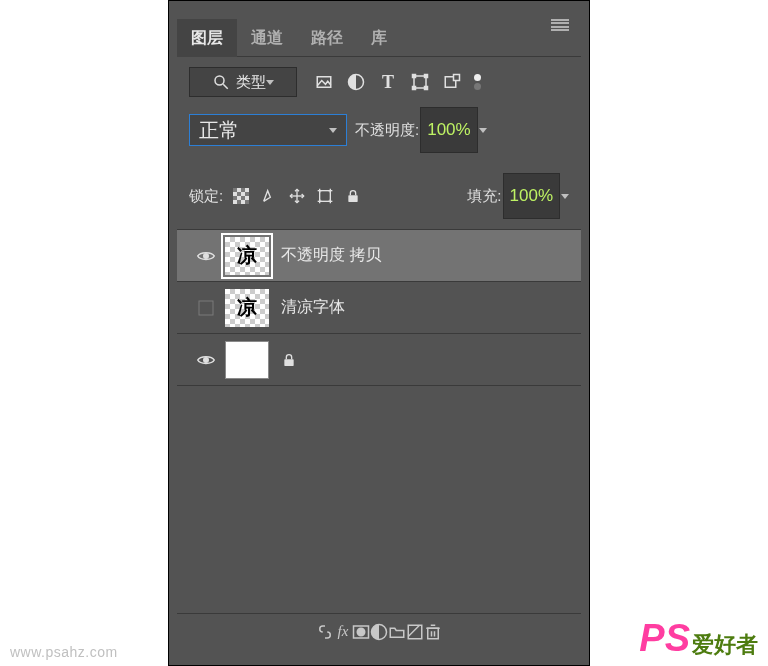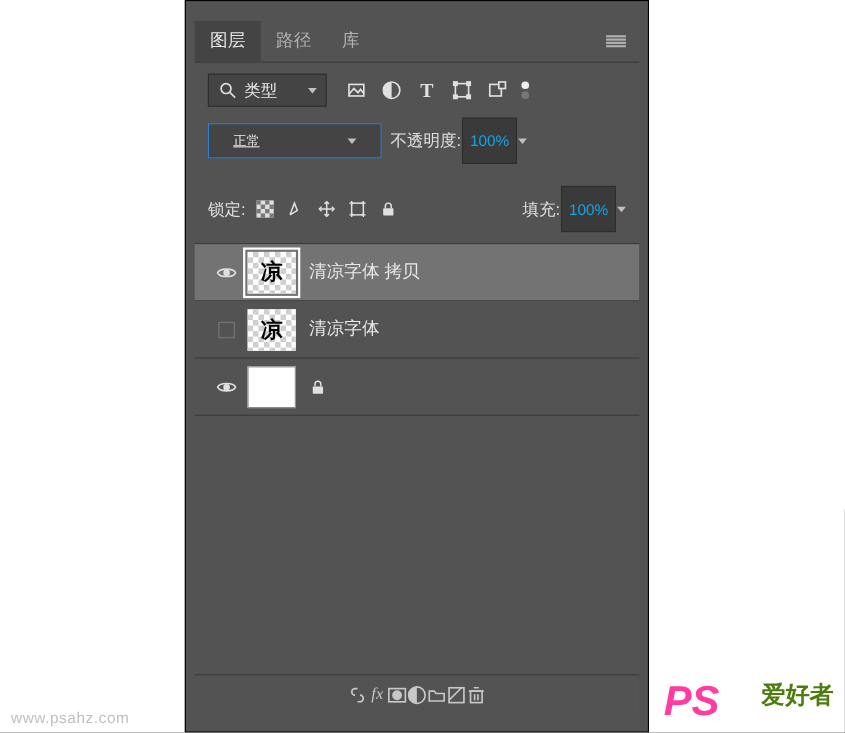--- a/index.html
+++ b/index.html
@@ -1,66 +1,67 @@
 <!DOCTYPE html>
 <html><head>
 <meta charset="utf-8">
 <style>
   * { box-sizing: border-box; margin: 0; padding: 0; font-family: "Microsoft YaHei", Arial, sans-serif; }
   body { width: 768px; height: 666px; background: #fff; position: relative; overflow: hidden; }
   .outer-frame { position: absolute; left: 168px; top: 0; width: 422px; height: 666px; background: #535353; border: 1px solid #000; }
   .inner-frame { position: absolute; left: 8px; top: 18px; right: 8px; bottom: 16px; background: #535353; }
-  .tabs { display: flex; align-items: center; height: 38px; border-bottom: 1px solid #3a3a3a; }
+  .tabs { display: flex; height: 38px; border-bottom: 1px solid #3a3a3a; font-weight: bold; }
   .tab { padding: 0 14px; height: 38px; line-height: 38px; color: #b0b0b0; font-size: 16px; cursor: pointer; }
   .tab.active { background: #444; color: #e8e8e8; }
   .tabs-spacer { flex: 1; }
   .menu-lines { width: 18px; height: 12px; margin-right: 12px; display: flex; flex-direction: column; justify-content: space-between; cursor: pointer; }
   .menu-lines span { display: block; height: 2px; background: #b0b0b0; }
   .controls { padding: 10px 12px 6px 12px; }
   .row { display: flex; align-items: center; margin-bottom: 10px; gap: 8px; }
-  .filter-dd { display: flex; align-items: center; background: #444; border: 1px solid #2d2d2d; height: 30px; padding: 0 8px; color: #e8e8e8; font-size: 15px; width: 108px; justify-content: space-between; }
+  .filter-dd { display: flex; align-items: center; background: #444; border: 1px solid #2d2d2d; height: 30px; padding: 0 8px; color: #e8e8e8; font-size: 15px; width: 108px; justify-content: center; }
   .filter-dd .mag { display: flex; align-items: center; gap: 6px; }
   .chev { width: 0; height: 0; border-left: 4px solid transparent; border-right: 4px solid transparent; border-top: 5px solid #c0c0c0; }
   .icon-strip { display: flex; align-items: center; gap: 14px; margin-left: 10px; }
   .ic { width: 18px; height: 18px; display: flex; align-items: center; justify-content: center; }
   .ic svg { width: 18px; height: 18px; }
   .dot-col { width: 8px; display: flex; flex-direction: column; align-items: center; gap: 2px; margin-left: 4px; }
   .dot-col span { width: 7px; height: 7px; border-radius: 50%; }
-  .blend-dd { display: flex; align-items: center; justify-content: space-between; background: #444; border: 1px solid #2c7fd6; height: 32px; padding: 0 22px; color: #e8e8e8; font-size: 12px; width: 158px; text-decoration: underline; }
+  .blend-dd { display: flex; align-items: center; justify-content: space-between; background: #444; border: 1px solid #2c7fd6; height: 32px; padding: 0 9px; color: #e8e8e8; font-size: 20px; width: 158px; }
   .opacity-group { display: flex; align-items: center; color: #e0e0e0; font-size: 15px; gap: 1px; }
-  .pct-box { background: #3a3a3a; border: 1px solid #2d2d2d; padding: 12px 6px; color: #0ea5e9; font-size: 14px; }
+  .pct-box { background: #3a3a3a; border: 1px solid #2d2d2d; padding: 12px 6px; color: #bef264; font-size: 17px; }
   .lock-row { display: flex; align-items: center; color: #e0e0e0; font-size: 15px; gap: 10px; padding: 4px 12px 10px 12px; }
   .lock-icons { display: flex; align-items: center; gap: 12px; }
   .lic { width: 16px; height: 16px; display: flex; align-items: center; justify-content: center; }
   .layers { border-top: 1px solid #3a3a3a; }
   .layer { display: flex; align-items: center; height: 52px; padding: 0 12px 0 16px; border-bottom: 1px solid #3a3a3a; color: #e8e8e8; font-size: 16px; }
   .layer.selected { background: #737373; }
   .eye { width: 26px; display: flex; justify-content: center; }
   .thumb { width: 44px; height: 38px; margin: 0 12px 0 6px; position: relative; }
   .thumb.checker { background-image: linear-gradient(45deg,#ccc 25%,transparent 25%),linear-gradient(-45deg,#ccc 25%,transparent 25%),linear-gradient(45deg,transparent 75%,#ccc 75%),linear-gradient(-45deg,transparent 75%,#ccc 75%); background-size: 10px 10px; background-position: 0 0,0 5px,5px -5px,-5px 0; background-color: #fff; }
   .thumb.selected-thumb { outline: 2px solid #fff; outline-offset: 2px; }
   .thumb.white { background: #fff; border: 1px solid #8a8a8a; }
   .glyph { position: absolute; inset: 0; display: flex; align-items: center; justify-content: center; font-size: 20px; font-weight: 700; color: #000; }
   .lname { flex: 1; }
   .lock-ind { width: 16px; height: 16px; }
   .bottom-bar { position: absolute; left: 0; right: 0; bottom: 0; height: 36px; border-top: 1px solid #3a3a3a; display: flex; align-items: center; justify-content: center; background: #535353; }
   .bic { width: 18px; height: 18px; display: flex; align-items: center; justify-content: center; cursor: pointer; }
   .watermark-url { position: absolute; left: 10px; bottom: 6px; color: #c0c0c0; font-size: 14px; font-family: Arial; letter-spacing: 0.5px; }
-  .watermark-logo { position: absolute; right: 10px; bottom: 6px; display: flex; align-items: flex-start; font-weight: 700; gap: 36px; }
+  .watermark-logo { position: absolute; right: 10px; bottom: 6px; display: flex; align-items: flex-end; font-weight: 700; }
   .watermark-logo .ps { color: #ff3da1; font-size: 38px; font-style: italic; font-family: Arial; }
   .watermark-logo .cn { color: #4d7c0f; font-size: 22px; margin-left: 2px; }
 </style>
 </head>
 <body>
 
 <div class="outer-frame">
   <div class="inner-frame">
 
     <div class="tabs">
       <div class="tab active">图层</div>
+      <div class="tab">通道</div>
       <div class="tab">路径</div>
       <div class="tab">库</div>
       <div class="tabs-spacer"></div>
       <div class="menu-lines">
           <span></span>
           <span></span>
           <span></span>
           <span></span>
         </div>
     </div>
@@ -191,21 +192,21 @@
       <div class="layer selected">
         <span class="eye">
             <svg width="18" height="12" viewBox="0 0 24 16" fill="none" stroke="#e0e0e0" stroke-width="2">
               <path d="M1 8 C4 2 20 2 23 8 C20 14 4 14 1 8z"></path>
               <circle cx="12" cy="8" r="3" fill="#e0e0e0"></circle>
             </svg>
           </span>
         <div class="thumb checker selected-thumb">
             <div class="glyph">凉</div>
           </div>
-        <span class="lname">清凉字体 拷贝</span>
+        <span class="lname">不透明度 拷贝</span>
       </div>
       <div class="layer">
         <span class="eye">
             <svg width="16" height="16" viewBox="0 0 16 16" fill="none" stroke="#7a7a7a" stroke-width="1">
               <rect x="1" y="1" width="14" height="14"></rect>
             </svg>
           </span>
         <div class="thumb checker">
             <div class="glyph">凉</div>
           </div>

